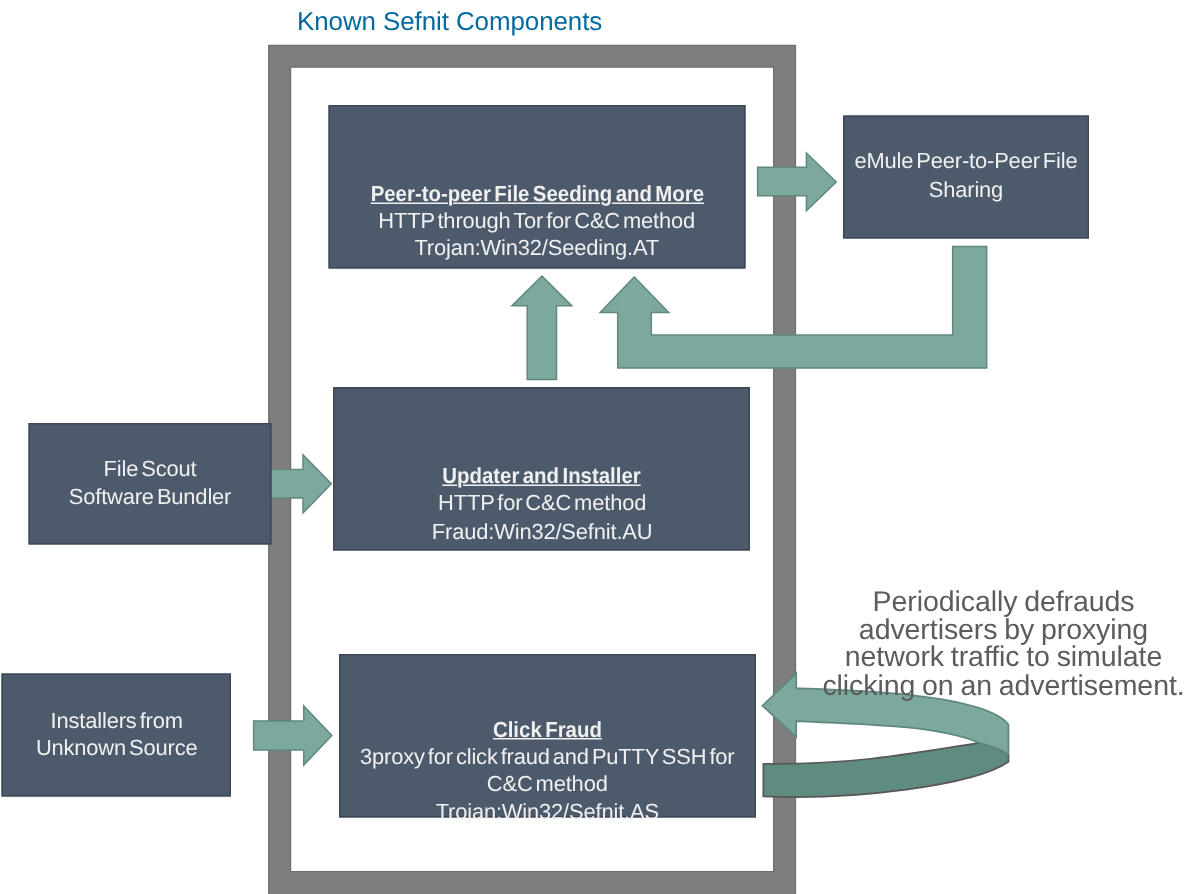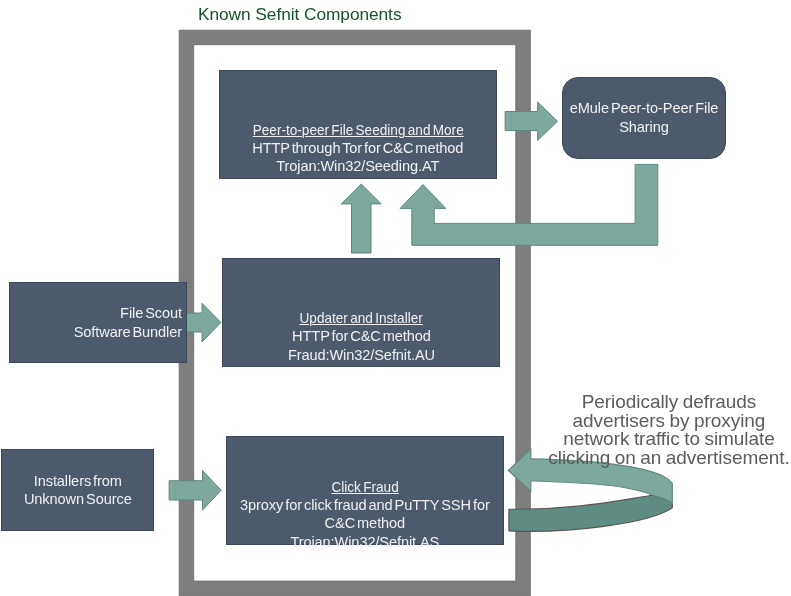--- a/index.html
+++ b/index.html
@@ -6,31 +6,31 @@
   html,body{margin:0;padding:0;background:#ffffff;}
   body{width:791px;height:596px;overflow:hidden;font-family:"Liberation Sans",sans-serif;}
   #stage{position:relative;width:791px;height:596px;background:#ffffff;}
   .abs{position:absolute;}
 
   
   #frame-svg{position:absolute;left:0;top:0;width:791px;height:596px;}
 
   
   #diagram-title{left:198px;top:3px;width:400px;
-      font-size:17.3px;line-height:22px;color:#14532d;white-space:nowrap;
+      font-size:17.3px;line-height:22px;color:#0369a1;white-space:nowrap;
       letter-spacing:-0.05px;}
 
   
   .box{background:#4d5a6b;border:1px solid #3d4757;box-sizing:border-box;
        color:#ffffff;text-align:center;display:flex;align-items:center;
        justify-content:center;}
   .box .txt{width:100%;padding:0 4px;box-sizing:border-box;}
   .ln{font-size:14.6px;line-height:18.2px;color:#f0f0f0;white-space:nowrap;
       letter-spacing:-0.105px;word-spacing:-1.94px;}
-  .hd{font-weight:normal;margin-top:48px;}
+  .hd{font-weight:bold;margin-top:48px;}
   .hd span{display:inline-block;transform:scaleX(0.932);transform-origin:center;
       text-decoration:underline;text-underline-offset:1px;
       text-decoration-thickness:1px;word-spacing:-1.6px;letter-spacing:0;}
   .wrapline{white-space:normal;}
 
   
   #art{position:absolute;left:0;top:0;width:791px;height:596px;}
 
   
   #note{left:548px;top:393px;width:242px;text-align:center;
@@ -82,21 +82,21 @@
   </svg>
 
   <div class="abs box" style="left:219px;top:69.8px;width:277.6px;height:108.8px;">
     <div class="txt">
       <div class="ln hd"><span>Peer-to-peer File Seeding and More</span></div>
       <div class="ln">HTTP through Tor for C&amp;C method</div>
       <div class="ln">Trojan:Win32/Seeding.AT</div>
     </div>
   </div>
 
-  <div class="abs box" style="left:562.4px;top:76.8px;width:163.2px;height:81.8px;border-radius:16px;">
+  <div class="abs box" style="left:562.4px;top:76.8px;width:163.2px;height:81.8px;">
     <div class="txt">
       <div class="ln wrapline">eMule Peer-to-Peer File Sharing</div>
     </div>
   </div>
 
   <div class="abs box" style="left:222.4px;top:258.2px;width:278.1px;height:108.8px;">
     <div class="txt">
       <div class="ln hd"><span>Updater and Installer</span></div>
       <div class="ln">HTTP for C&amp;C method</div>
       <div class="ln">Fraud:Win32/Sefnit.AU</div>
@@ -104,21 +104,21 @@
   </div>
 
   <div class="abs box" style="left:226.1px;top:435.9px;width:277.5px;height:108.8px;">
     <div class="txt">
       <div class="ln hd"><span>Click Fraud</span></div>
       <div class="ln wrapline">3proxy for click fraud and PuTTY SSH for C&amp;C method</div>
       <div class="ln">Trojan:Win32/Sefnit.AS</div>
     </div>
   </div>
 
-  <div class="abs box" style="left:9px;top:281.9px;width:178px;height:81.5px;text-align:right;">
+  <div class="abs box" style="left:19px;top:281.9px;width:162px;height:81.5px;">
     <div class="txt">
       <div class="ln">File Scout</div>
       <div class="ln">Software Bundler</div>
     </div>
   </div>
 
   <div class="abs box" style="left:1.3px;top:449.3px;width:153px;height:82px;">
     <div class="txt">
       <div class="ln">Installers from</div>
       <div class="ln">Unknown Source</div>

